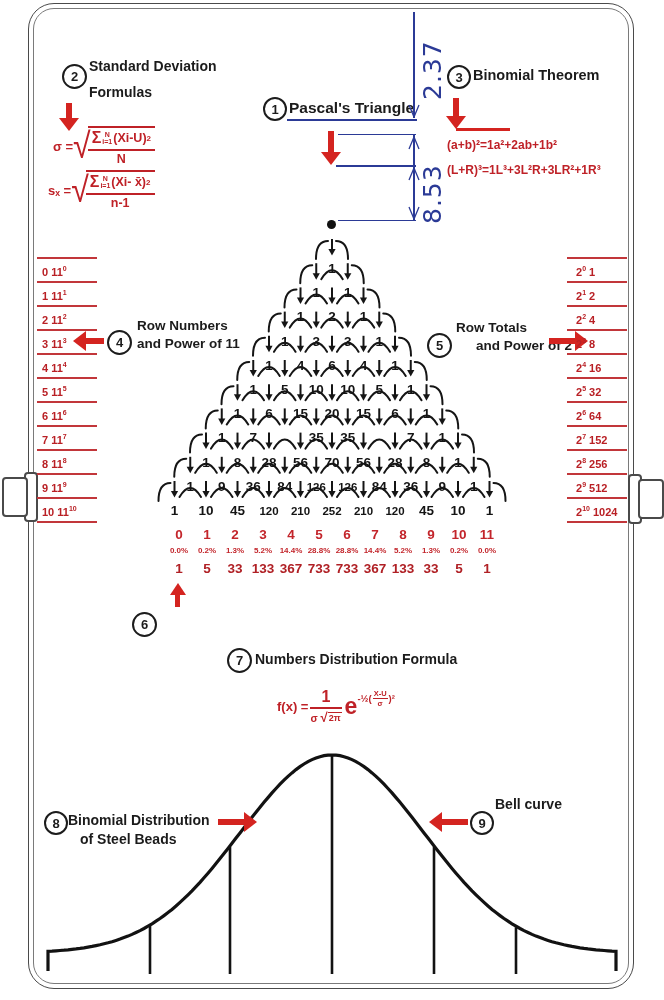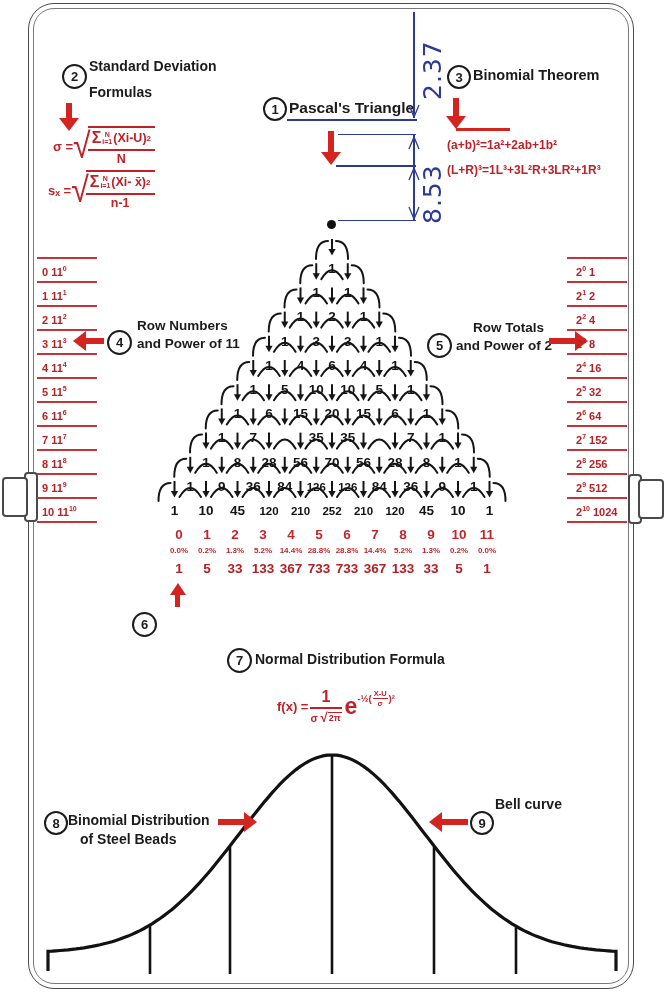--- a/index.html
+++ b/index.html
@@ -361,22 +361,22 @@
 
   <div class="abs arr arr-l" style="left:86px;top:338px;width:18px;"></div>
   <div class="abs circ" style="left:107px;top:330px;">
       <span>4</span>
     </div>
   <div class="abs lbl" style="left:137px;top:318px;font-size:13.5px;">Row Numbers</div>
   <div class="abs lbl" style="left:137px;top:336px;font-size:13.5px;">and Power of 11</div>
   <div class="abs circ" style="left:427px;top:333px;">
       <span>5</span>
     </div>
-  <div class="abs lbl" style="left:473px;top:320px;font-size:13.5px;">Row Totals</div>
-  <div class="abs lbl" style="left:456px;top:338px;font-size:13.5px;">and Power of 2</div>
+  <div class="abs lbl" style="left:456px;top:320px;font-size:13.5px;">Row Totals</div>
+  <div class="abs lbl" style="left:476px;top:338px;font-size:13.5px;">and Power of 2</div>
   <div class="abs arr arr-r" style="left:549px;top:338px;width:26px;"></div>
 
   <div id="lcol">
       <div class="abs pcol-line" style="left:37px;top:257px;width:60px;"></div>
       <div class="abs pcol-line" style="left:37px;top:281px;width:60px;"></div>
       <div class="abs pcol-line" style="left:37px;top:305px;width:60px;"></div>
       <div class="abs pcol-line" style="left:37px;top:329px;width:60px;"></div>
       <div class="abs pcol-line" style="left:37px;top:353px;width:60px;"></div>
       <div class="abs pcol-line" style="left:37px;top:377px;width:60px;"></div>
       <div class="abs pcol-line" style="left:37px;top:401px;width:60px;"></div>
@@ -467,21 +467,21 @@
     </div>
 
   <div class="abs arr arr-u" style="left:175px;top:595px;height:12px;"></div>
   <div class="abs circ" style="left:132px;top:612px;">
       <span>6</span>
     </div>
 
   <div class="abs circ" style="left:227px;top:648px;">
       <span>7</span>
     </div>
-  <div class="abs lbl" style="left:255px;top:651px;">Normal Distribution Formula</div>
+  <div class="abs lbl" style="left:255px;top:651px;">Numbers Distribution Formula</div>
   <div class="abs nd" style="left:277px;top:688px;">
     <span style="font-size:13px;font-weight:600;">f(x) =</span>
     <span class="frac">
       <span class="t">1</span>
       <span class="b"><span>σ</span>&nbsp;<span style="font-size:13px;">√</span><span class="ovl">2π</span></span>
     </span>
     <span class="e">e</span>
     <span class="exp">
       <span>-½(</span>
       <span class="mini">

